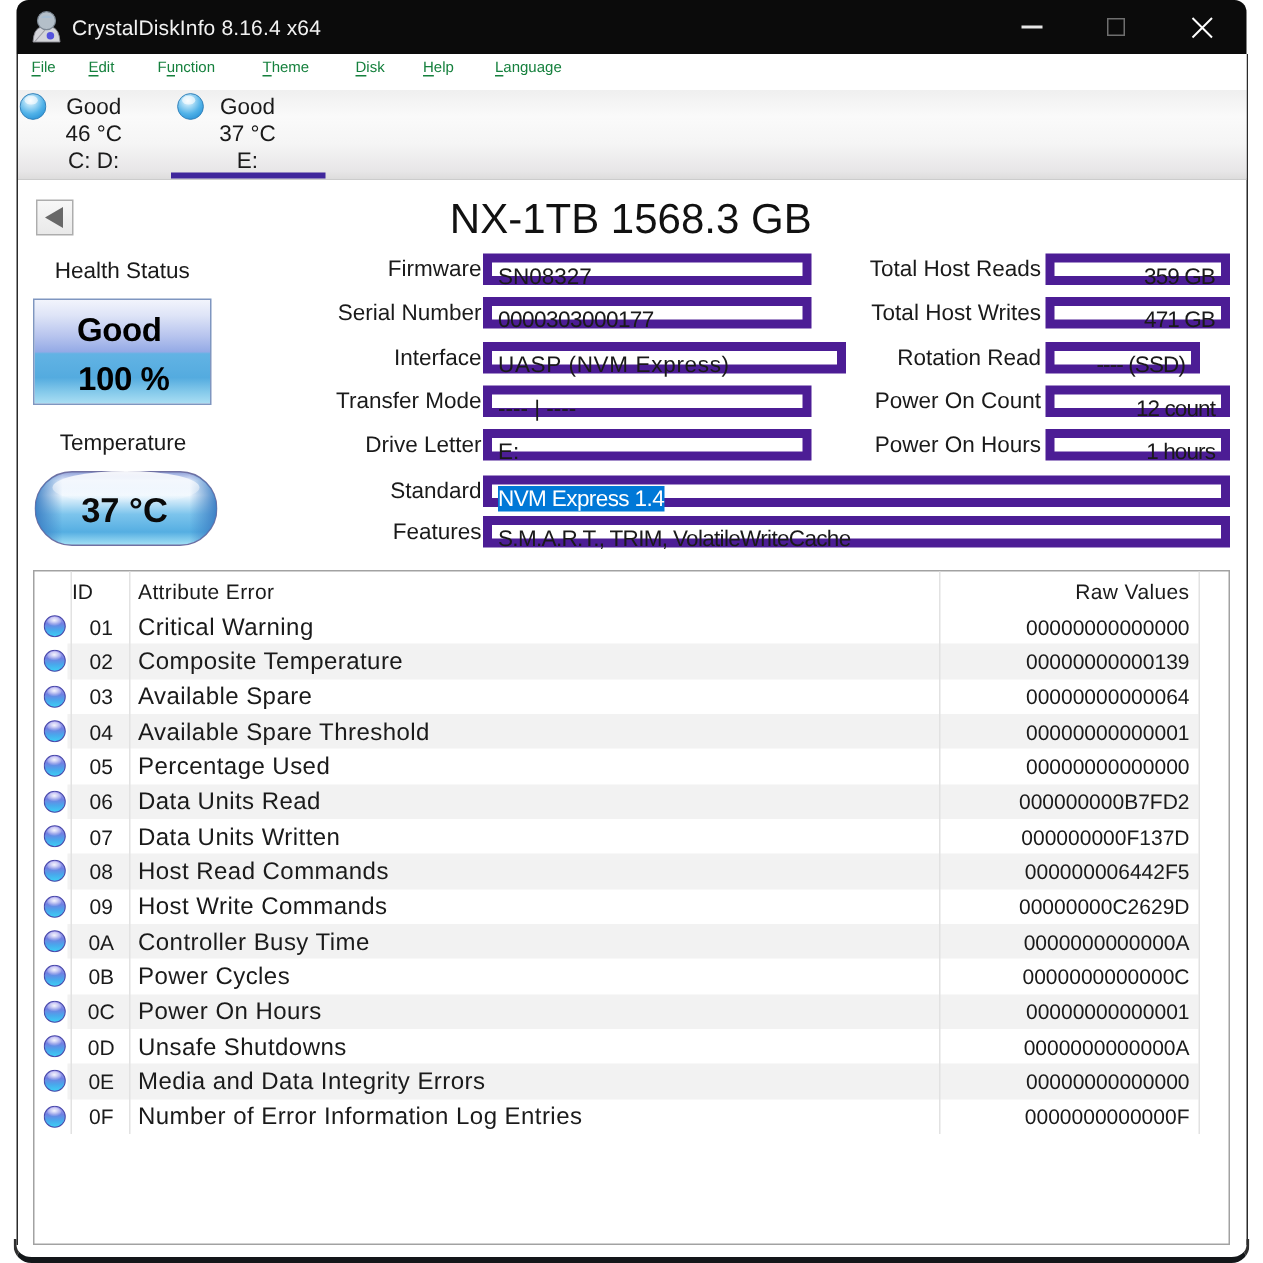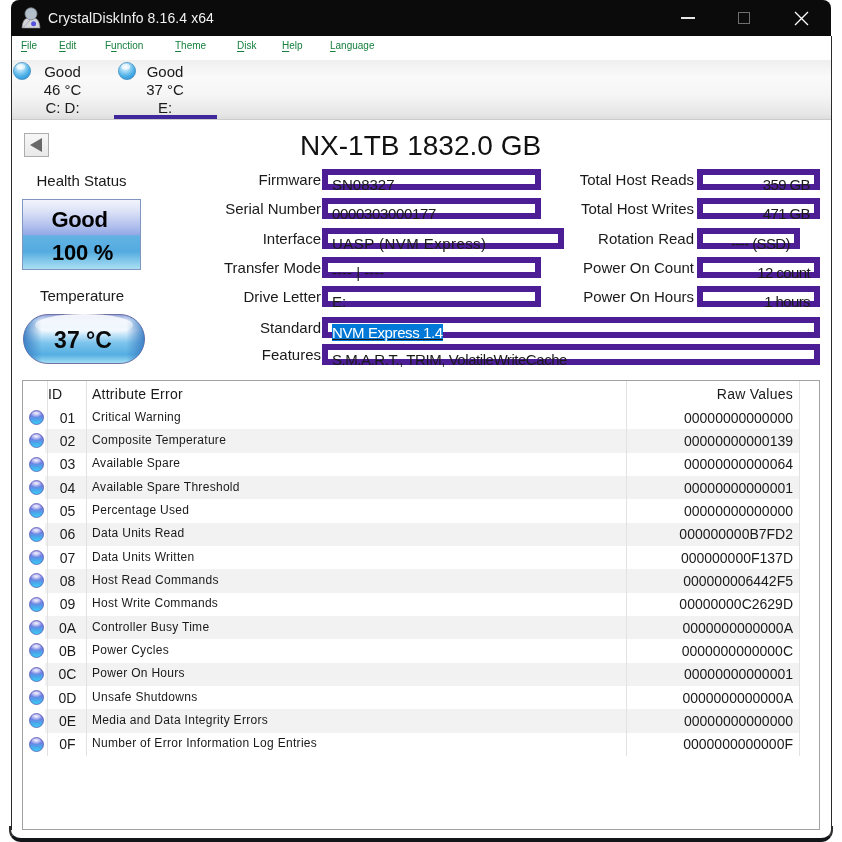--- a/index.html
+++ b/index.html
@@ -32,21 +32,21 @@
   .temp-label{left:24px;top:287px;width:116px;text-align:center;font-size:15px;}
   .fieldlabel{position:absolute;height:21px;line-height:21px;font-size:15px;text-align:right;}
   .fbox{position:absolute;height:21px;line-height:20px;font-size:15px;border:6px solid #4c1d95;
      box-sizing:border-box;background:#fff;padding-left:4px;white-space:nowrap;}
   .fbox.r{text-align:right;padding-right:4px;padding-left:0;letter-spacing:-0.6px;}
   .table{left:22px;top:380px;width:798px;height:450px;border:1px solid #a2a2a2;box-sizing:border-box;background:#fff;}
   .th{position:absolute;font-size:14px;color:#1a1a1a;z-index:3;}
   .stripe{position:absolute;left:21.5px;width:754.5px;height:23.33px;background:#f2f2f2;z-index:1;}
   .vline{position:absolute;top:0;width:1px;height:375px;background:#e2e2e2;z-index:2;}
   .row-id{position:absolute;left:25px;width:39px;text-align:center;font-size:14px;z-index:3;}
-  .row-name{position:absolute;left:69px;font-size:12px;letter-spacing:0.3px;z-index:3;}
+  .row-name{position:absolute;left:69px;font-size:16px;letter-spacing:0.3px;z-index:3;}
   .row-raw{position:absolute;left:604px;width:166px;text-align:right;font-size:14px;z-index:3;}
 </style>
 </head>
 <body>
 <div class="abs titlebar">
   <svg class="abs" style="left:9px;top:7px" width="22" height="22" viewBox="0 0 22 22">
     <path d="M2,21 Q2.5,12 7.5,11 L14.5,11 Q19.5,12 20,21 Z" fill="#d4d5da" stroke="#8a8a92" stroke-width="0.6"></path>
     <circle cx="11" cy="6.8" r="6" fill="#b4bfc9"></circle>
     <circle cx="11" cy="6.8" r="6" fill="none" stroke="#7d8894" stroke-width="0.8"></circle>
     <path d="M7,5 a5,4 0 0 1 8,0" fill="#a3bdd4" opacity="0.8"></path>
@@ -94,21 +94,21 @@
   <div class="dtxt" style="left:102px;top:3px;width:102px;">Good</div>
   <div class="dtxt" style="left:102px;top:21px;width:102px;">37 °C</div>
   <div class="dtxt" style="left:102px;top:39px;width:102px;">E:</div>
 </div>
 <div class="abs sel-underline"></div>
 <div class="abs backbtn">
     <svg width="17" height="16" viewBox="0 0 17 16">
       <path d="M14,1 L14,15 L2,8 Z" fill="#686868"></path>
     </svg>
   </div>
-<div class="abs main-title">NX-1TB 1832.0 GB</div>
+<div class="abs main-title">NX-1TB 1568.3 GB</div>
 <div class="abs sec-label" style="left:22px;top:172px;width:119px;text-align:center;">Health Status</div>
 <div class="abs goodbtn">
     <div class="l1">Good</div>
     <div class="l2">100 %</div>
   </div>
 <div class="abs temp-label">Temperature</div>
 <svg class="abs" style="left:23px;top:314px" width="122" height="50" viewBox="0 0 122 50">
   <defs>
     <linearGradient id="pillv" x1="0" y1="0" x2="0" y2="1">
       <stop offset="0%" stop-color="#8e9fd8"></stop>
@@ -141,21 +141,21 @@
 <div class="fieldlabel" style="left:161px;top:257px;width:160px;">Transfer Mode</div>
 <div class="fieldlabel" style="left:161px;top:286px;width:160px;">Drive Letter</div>
 <div class="fieldlabel" style="left:161px;top:317px;width:160px;">Standard</div>
 <div class="fieldlabel" style="left:161px;top:344px;width:160px;">Features</div>
 
 <div class="fbox" style="left:322px;top:169px;width:219px;">SN08327</div>
 <div class="fbox" style="left:322px;top:198px;width:219px;letter-spacing:-0.35px;">0000303000177</div>
 <div class="fbox" style="left:322px;top:228px;width:242px;letter-spacing:0.45px;">UASP (NVM Express)</div>
 <div class="fbox" style="left:322px;top:257px;width:219px;">---- | ----</div>
 <div class="fbox" style="left:322px;top:286px;width:219px;">E:</div>
-<div class="fbox" style="left:322px;top:317px;width:498px;text-decoration:underline;"><span style="background:#0078d7;color:#fff;letter-spacing:-0.4px;">NVM Express 1.4</span></div>
+<div class="fbox" style="left:322px;top:317px;width:498px;"><span style="background:#0078d7;color:#fff;letter-spacing:-0.4px;">NVM Express 1.4</span></div>
 <div class="fbox" style="left:322px;top:344px;width:498px;letter-spacing:-0.45px;">S.M.A.R.T., TRIM, VolatileWriteCache</div>
 
 <div class="fieldlabel" style="left:534px;top:169px;width:160px;">Total Host Reads</div>
 <div class="fieldlabel" style="left:534px;top:198px;width:160px;">Total Host Writes</div>
 <div class="fieldlabel" style="left:534px;top:228px;width:160px;">Rotation Read</div>
 <div class="fieldlabel" style="left:534px;top:257px;width:160px;">Power On Count</div>
 <div class="fieldlabel" style="left:534px;top:286px;width:160px;">Power On Hours</div>
 
 <div class="fbox r" style="left:697px;top:169px;width:123px;">359 GB</div>
 <div class="fbox r" style="left:697px;top:198px;width:123px;">471 GB</div>

